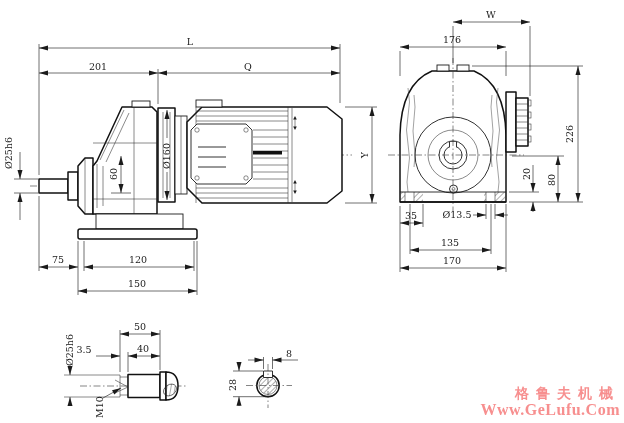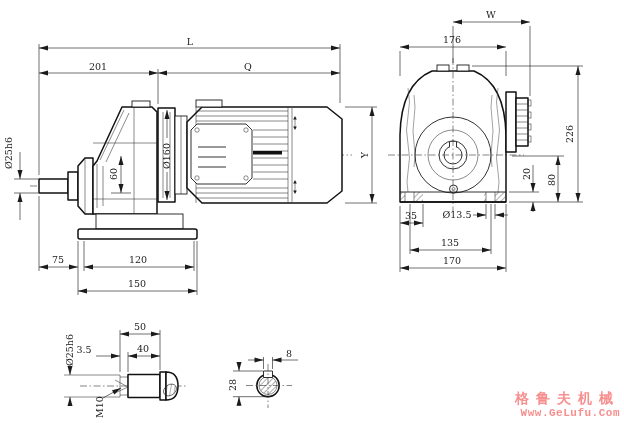--- a/index.html
+++ b/index.html
@@ -9,23 +9,23 @@
   svg text{font-family:"DejaVu Serif", serif;font-size:9.5px;fill:#1b1b1b;}
   .bold{stroke:#111;stroke-width:1.5;fill:none;stroke-linejoin:round;}
   .boldf{stroke:#111;stroke-width:1.5;fill:#fff;stroke-linejoin:round;}
   .med{stroke:#1b1b1b;stroke-width:0.9;fill:none;}
   .medf{stroke:#1b1b1b;stroke-width:0.9;fill:#fff;}
   .thin{stroke:#2a2a2a;stroke-width:0.55;fill:none;}
   .dim{stroke:#222;stroke-width:0.65;fill:none;}
   .cl{stroke:#333;stroke-width:0.6;fill:none;stroke-dasharray:7 2.5 1.5 2.5;}
   .wave{stroke:#444;stroke-width:0.5;fill:none;}
   .watermark{position:absolute;right:4px;bottom:4px;text-align:right;
-             color:#f78f8f;font-weight:bold;font-family:Liberation Mono, monospace;line-height:1.1;}
+             color:#f78f8f;font-weight:bold;font-family:Liberation Serif, serif;line-height:1.1;}
   .wm-cn{font-size:14px;letter-spacing:7px;}
-  .wm-en{font-size:11px;letter-spacing:0.5px;}
+  .wm-en{font-size:16px;letter-spacing:0.5px;}
 </style>
 </head>
 <body>
 
 <div class="canvas">
 <svg width="624" height="423" viewBox="0 0 624 423">
   <defs>
     <marker id="arr" markerUnits="userSpaceOnUse" markerWidth="10" markerHeight="7" refX="9.3" refY="3" orient="auto-start-reverse">
       <path d="M0.3,0.5 L9.3,3 L0.3,5.5 Z" fill="#1b1b1b"></path>
     </marker>

